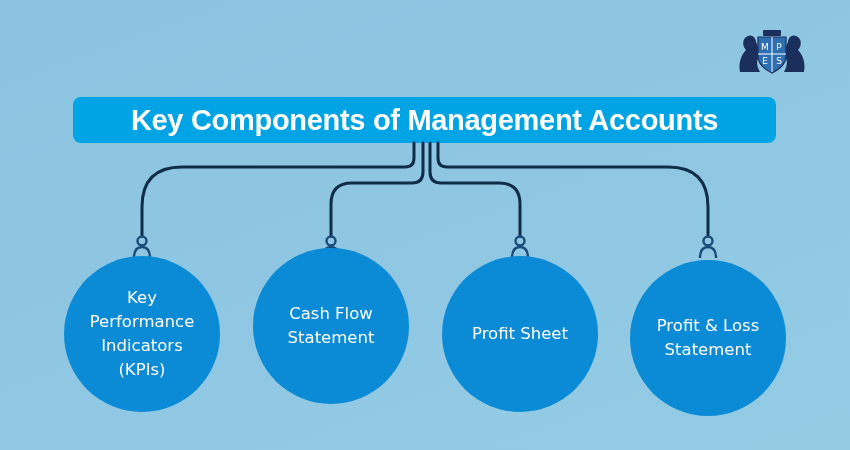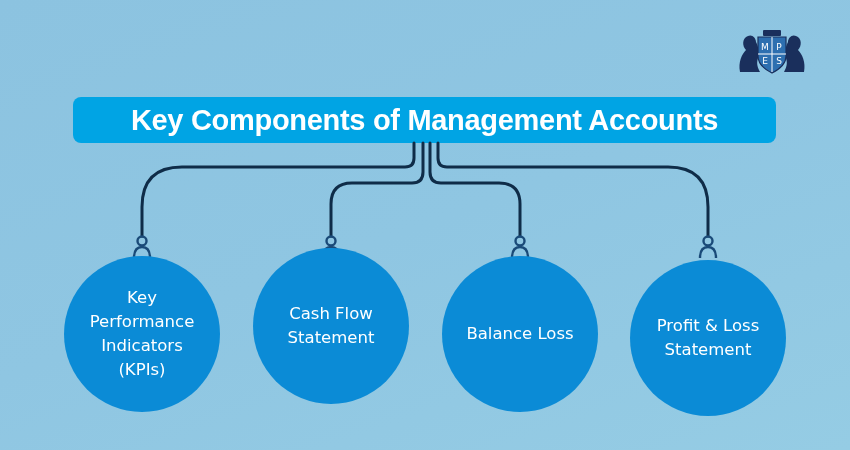--- a/index.html
+++ b/index.html
@@ -72,18 +72,18 @@
   <span class="node-label">Key
 Performance
 Indicators
 (KPIs)</span>
 </div>
 <div class="node" style="left:253px;top:248px;">
   <span class="node-label">Cash Flow
 Statement</span>
 </div>
 <div class="node" style="left:442px;top:256px;">
-  <span class="node-label">Balance Loss</span>
+  <span class="node-label">Profit Sheet</span>
 </div>
 <div class="node" style="left:630px;top:260px;">
   <span class="node-label">Profit &amp; Loss
 Statement</span>
 </div>
 
 </body></html>

